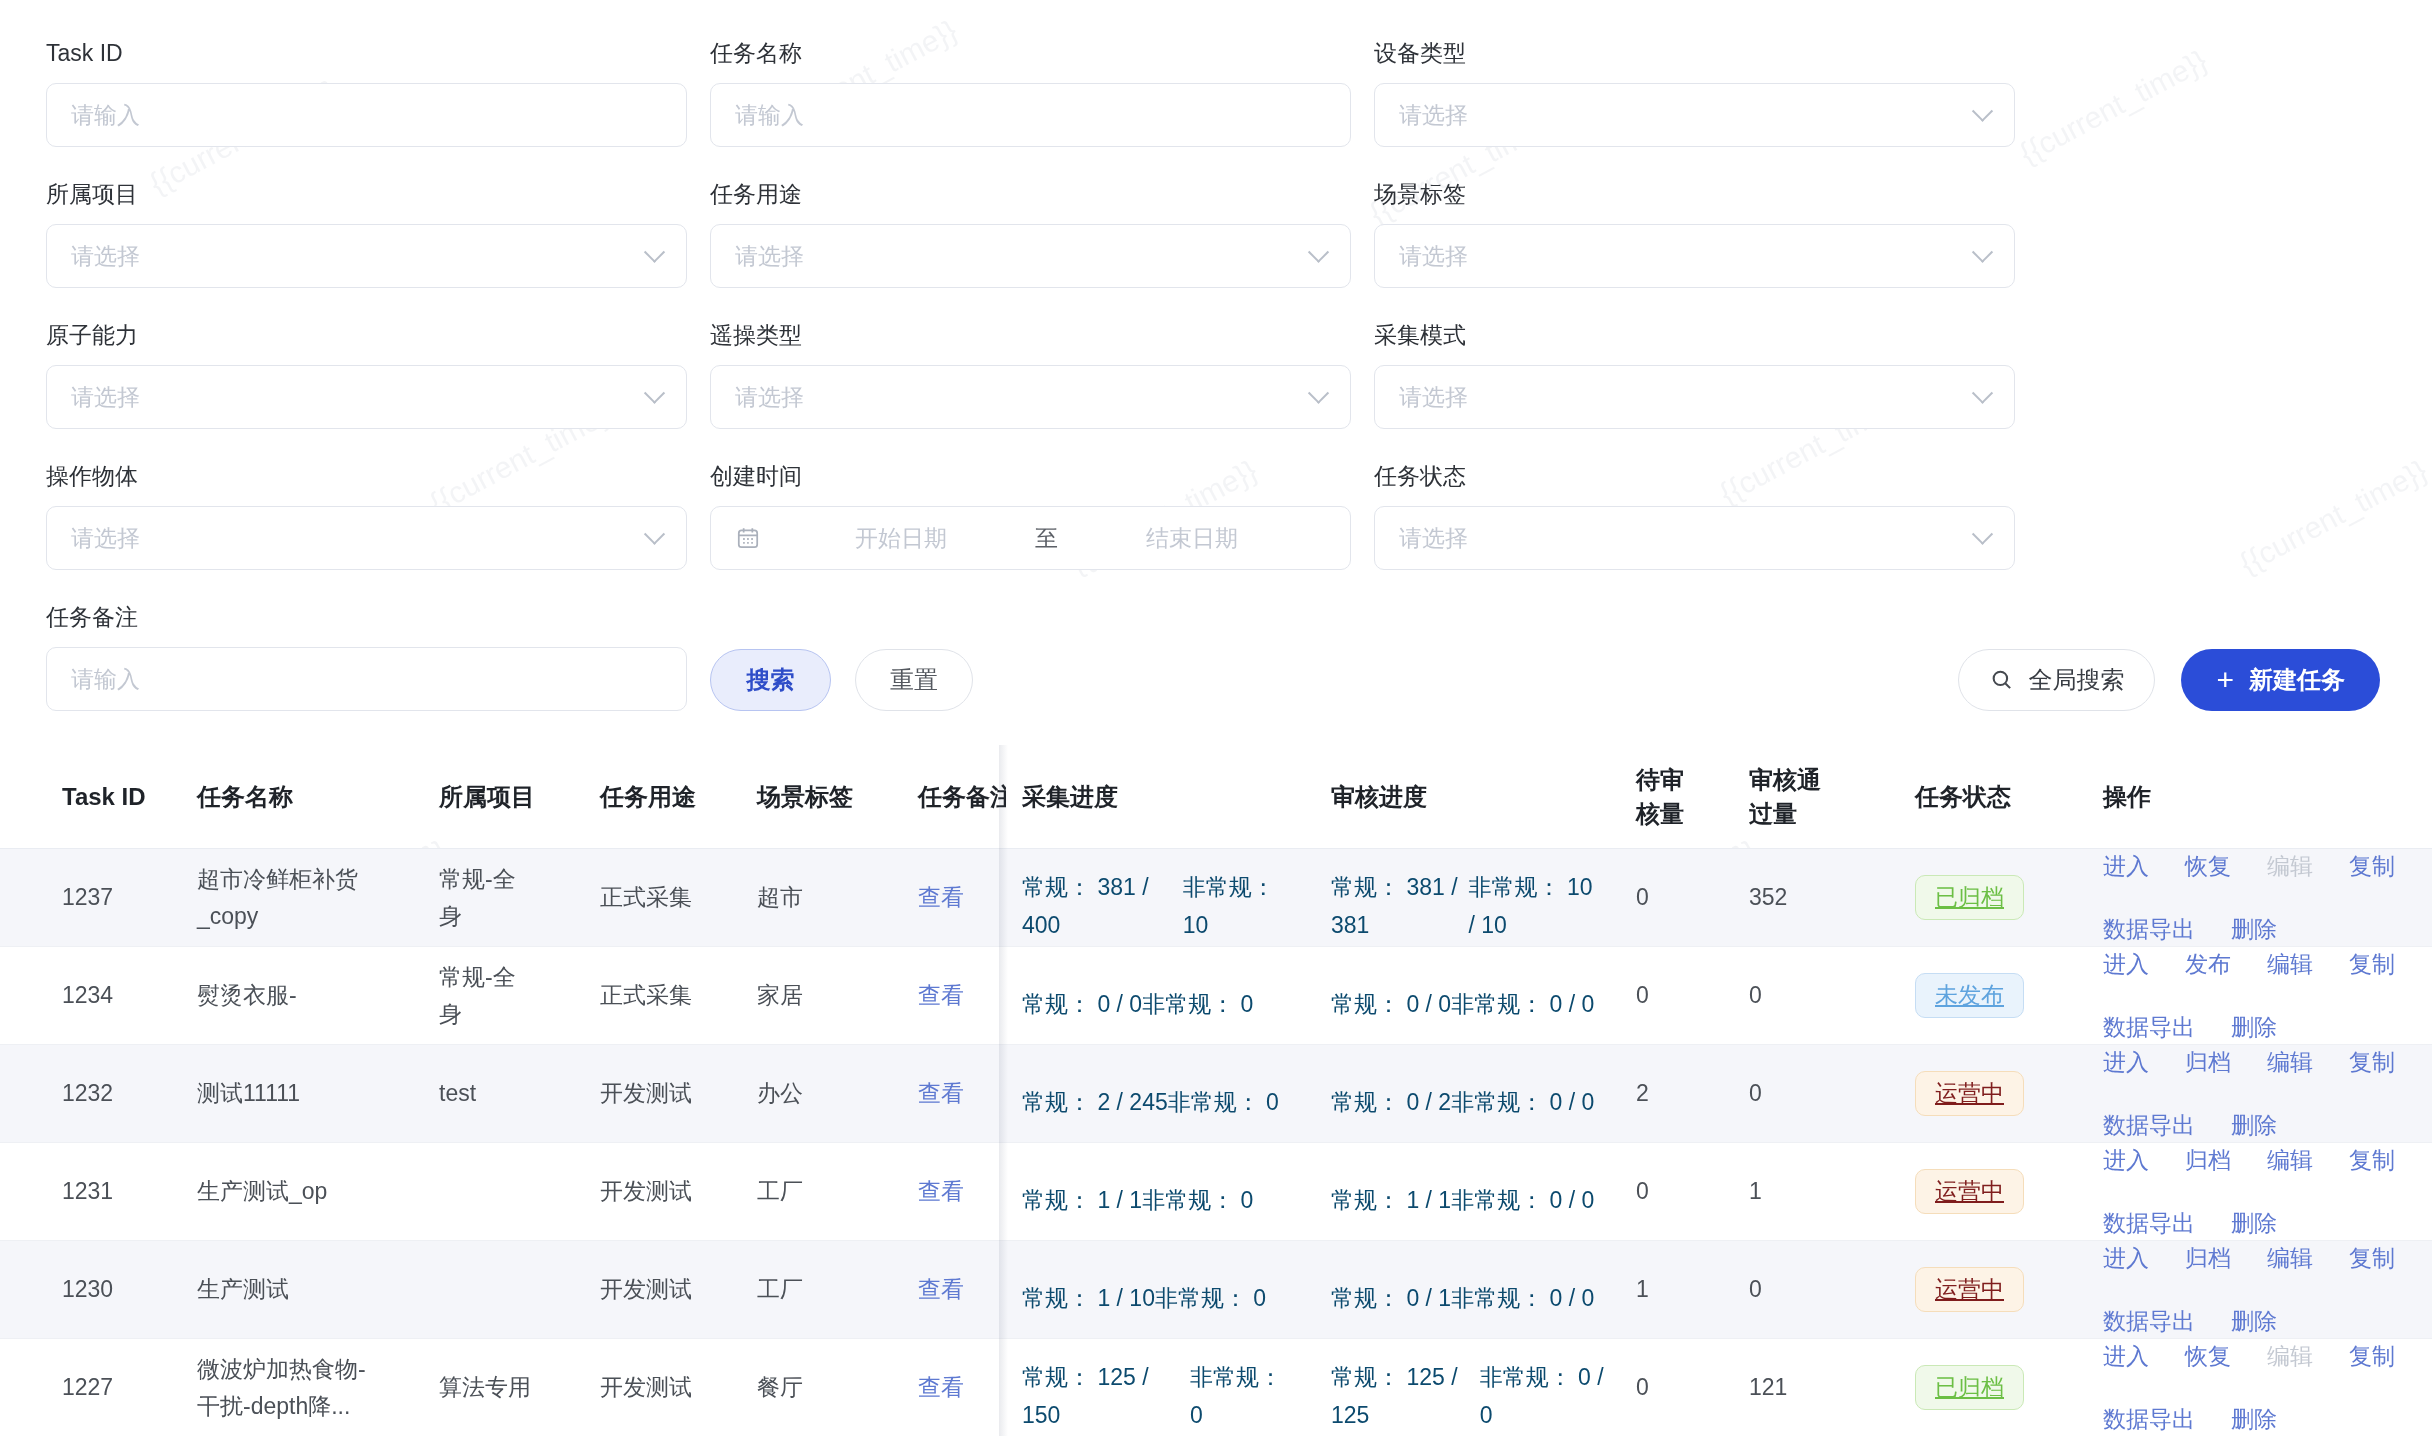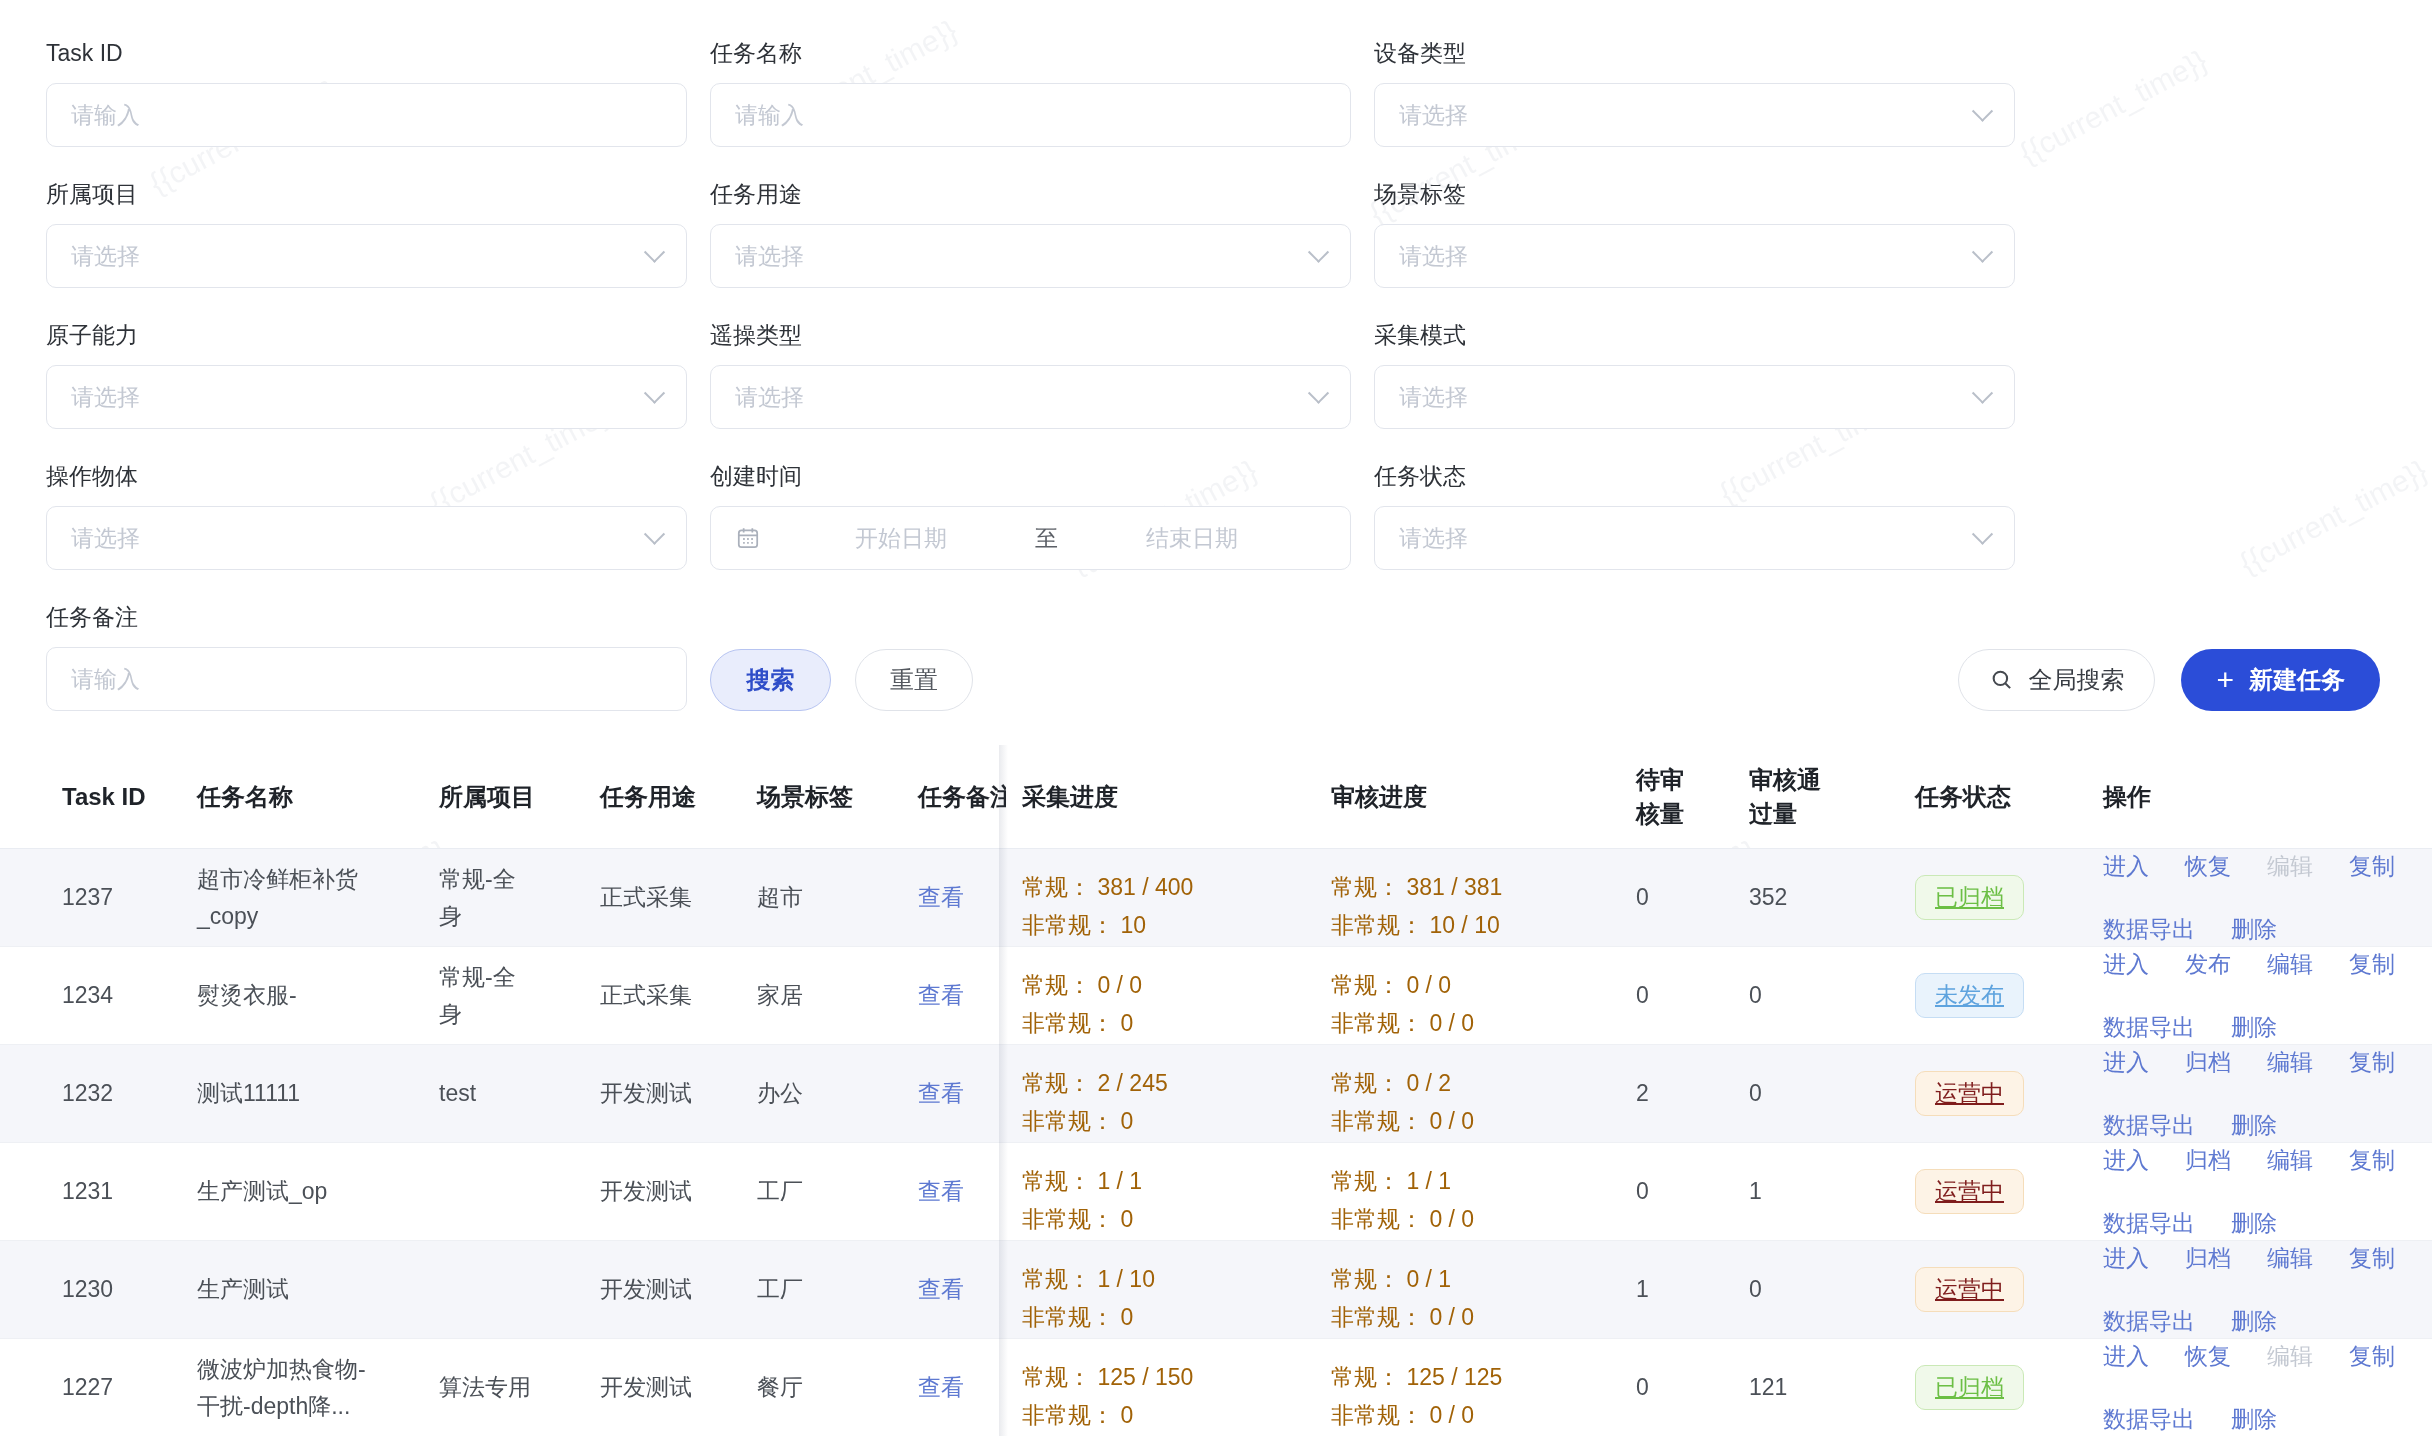--- a/index.html
+++ b/index.html
@@ -72,21 +72,21 @@
   }
   .tr { height: 98px; border-bottom: 1px solid #eef0f4; background: #fff; }
   .tr.alt { background: #f5f6fa; }
   .td { display: flex; align-items: center; padding: 0 16px; line-height: 37px; color: #4b5057; }
   .c-id { padding-left: 62px; }
   .c-name { padding-right: 36px; }
   .c-proj { padding-right: 48px; }
   .th.c-remark { padding-right: 6px; overflow: hidden; white-space: nowrap; }
   .c-pending { padding-right: 31px; }
   .c-passed { padding-right: 55px; }
-  .prog { display: flex; flex-direction: column; line-height: 38px; color: #a16207; margin-top: 16px; }
+  .prog { display: flex; flex-direction: row; line-height: 38px; color: #0c4a6e; margin-top: 16px; }
   .link { color: #5e79d1; cursor: pointer; text-decoration: none; }
   .ops { display: flex; flex-wrap: wrap; column-gap: 30px; row-gap: 13px; align-content: center; line-height: 27px; gap: 36px; }
   .link.disabled { color: #c4c9d2; cursor: not-allowed; }
   .badge { padding: 10px 19px; border-radius: 10px; line-height: 1; font-size: 23px; border: 1px solid transparent; text-decoration: underline; }
   .badge.archived    { color:#6cbf45; background:#f0f9ea; border-color:#cae9b6; }
   .badge.unpublished { color:#5ea3de; background:#e9f3fc; border-color:#c5ddf4; }
   .badge.operating   { color:#7f1d1d; background:#fdf3e6; border-color:#f5ddba; }
   .fixed-shadow {
     position: absolute; left: 999px; top: 0; bottom: 0; width: 9px;
     background: linear-gradient(to right, rgba(90,100,125,0.13), rgba(90,100,125,0));

